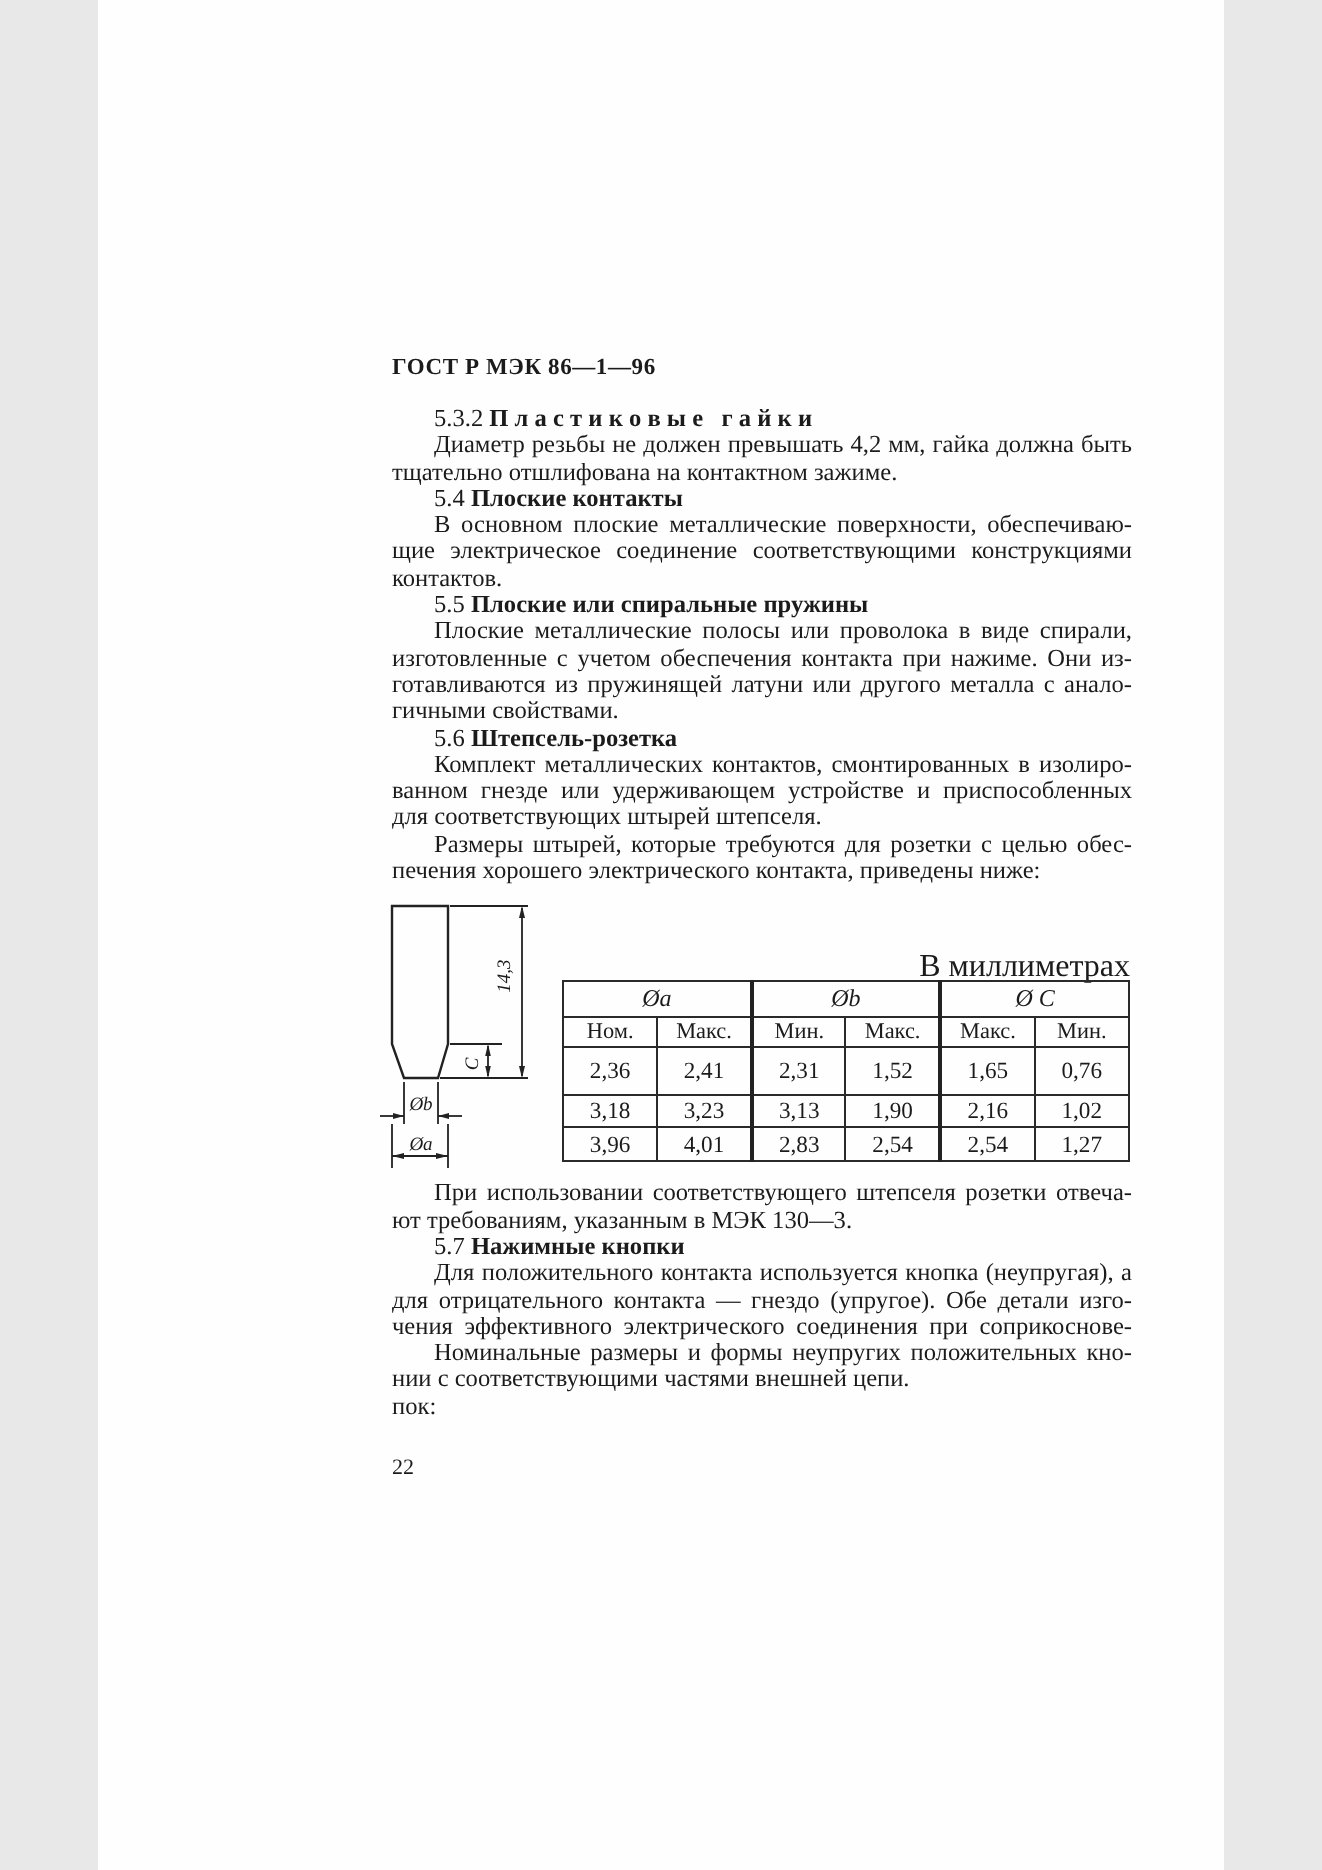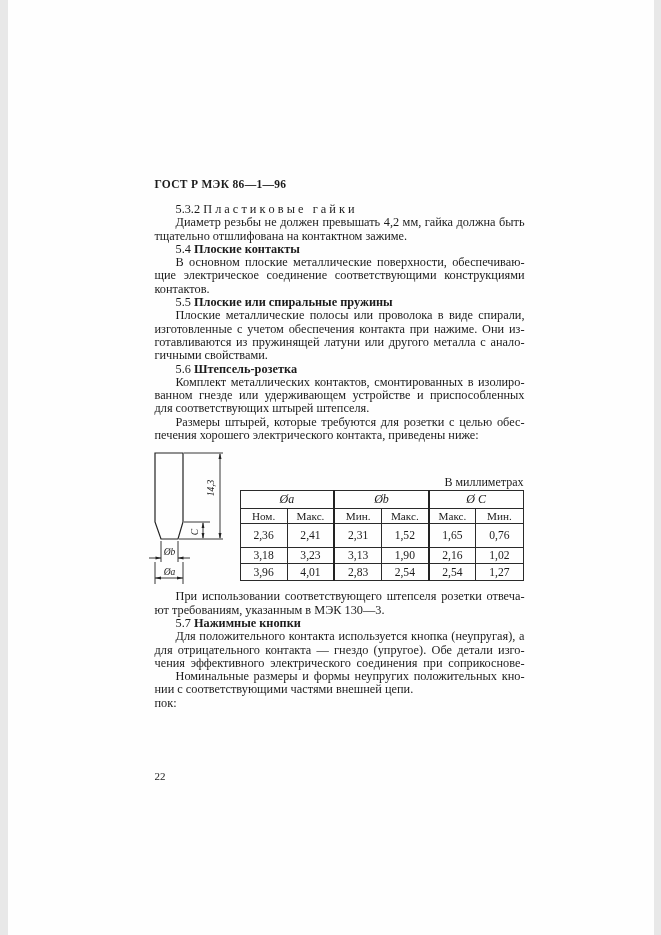--- a/index.html
+++ b/index.html
@@ -1,38 +1,38 @@
 <!DOCTYPE html>
 <html><head>
 <meta charset="utf-8">
 <style>
   html,body{margin:0;padding:0;background:#e8e8e8;}
   .page{
-    position:relative;width:646px;height:935px;background:#fefefe;
+    position:relative;width:563px;height:935px;background:#fefefe;
     font-family:"Liberation Serif","DejaVu Serif",serif;color:#1b1b1b;
     overflow:hidden;margin:0 auto;
   }
   .doc-header{
     position:absolute;left:147px;top:178px;
     font-size:11.5px;font-weight:bold;letter-spacing:.3px;
   }
   .text-flow{
     position:absolute;left:147px;top:203px;width:370px;
     font-size:12.3px;line-height:13.3px;
   }
   .line{text-align:justify;}
   .line.j{text-align-last:justify;}
   .line.indent{text-indent:21px;}
   .hnum{font-weight:normal;font-family:Liberation Serif, serif;}
   .htitle{font-weight:bold;}
-  .htitle-sp{white-space:pre;}
+  .htitle-sp{white-space:pre;font-weight:bold;}
   .fig-spacer{height:148px;}
   .units-label{
     position:absolute;left:232px;top:475px;width:284px;
-    text-align:right;font-size:12px;
+    text-align:right;font-size:16px;
   }
   .dim-table{
     position:absolute;left:232px;top:490px;width:284px;
     border-collapse:collapse;table-layout:fixed;
     font-size:11.6px;
   }
   .dim-table th,.dim-table td{
     border:1px solid #2a2a2a;text-align:center;vertical-align:middle;
     padding:0;font-weight:normal;
   }
@@ -42,21 +42,21 @@
   .dim-table thead tr:nth-child(1) th{height:17px;}
   .dim-table thead tr:nth-child(2) th{height:14px;font-size:11.2px;}
   .dim-table tbody tr:nth-child(1) td{height:23px;}
   .dim-table tbody tr:nth-child(2) td{height:15px;}
   .dim-table tbody tr:nth-child(3) td{height:16px;}
   .drawing{position:absolute;left:138px;top:448px;}
   .drawing text{
     font-family:"Liberation Serif","DejaVu Serif",serif;
     font-style:italic;font-size:9.5px;fill:#1b1b1b;
   }
-  .page-number{position:absolute;left:147px;top:728px;font-size:11px;margin-top:42px;}
+  .page-number{position:absolute;left:147px;top:728px;font-size:11px;}
 </style>
 </head>
 <body>
 
 <div class="page">
 
   <div class="doc-header">ГОСТ Р МЭК 86—1—96</div>
 
   <div class="text-flow">
       <div class="line indent"><span class="hnum">5.3.2 </span><span class="htitle-sp">П л а с т и к о в ы е   г а й к и</span></div>

